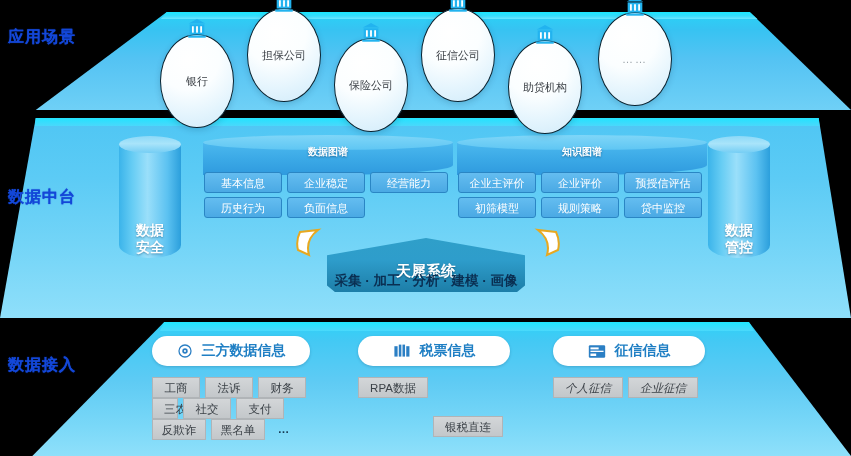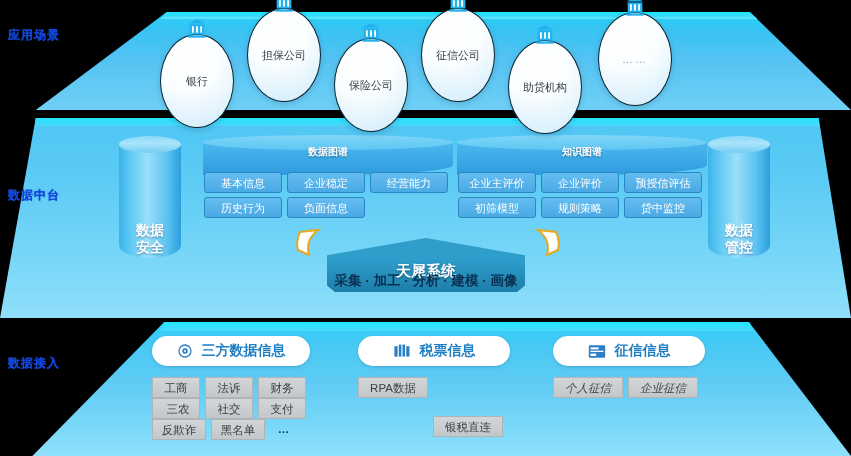--- a/index.html
+++ b/index.html
@@ -8,21 +8,21 @@
     background:#000;
     font-family:"Liberation Sans","DejaVu Sans",sans-serif;
     overflow:hidden;
     position:relative;
   }
   .stage { position:absolute; inset:0; }
 
   
   .layer-label {
     position:absolute; left:8px;
-    font-size:12px; font-weight:bold;
+    font-size:16px; font-weight:bold;
     color:#1347d8;
     letter-spacing:1px;
     text-shadow:0 0 1px #1347d8;
     z-index:40;
   }
   #lbl-app  { top:27px; }
   #lbl-mid  { top:187px; }
   #lbl-in   { top:355px; }
 
   
@@ -331,21 +331,21 @@
       <circle cx="10" cy="10" r="7.5" fill="none" stroke="#2b7fc4" stroke-width="1.6"></circle>
       <circle cx="10" cy="10" r="3.4" fill="#2b7fc4"></circle>
       <circle cx="10" cy="10" r="1.3" fill="#ffffff"></circle>
     </svg>
     <span class="ptxt">三方数据信息</span>
   </div>
   <div class="chips" style="left:152px;top:377px;width:160px;">
     <div class="chip" style="width:48px;">工商</div>
     <div class="chip" style="width:48px;">法诉</div>
     <div class="chip" style="width:48px;">财务</div>
-    <div class="chip" style="width:48px;padding-left:11px;">三农</div>
+    <div class="chip" style="width:26px;padding-left:11px;">三农</div>
     <div class="chip" style="width:48px;">社交</div>
     <div class="chip" style="width:48px;">支付</div>
     <div class="chip" style="width:54px;">反欺诈</div>
     <div class="chip" style="width:54px;">黑名单</div>
     <div class="chip dots" style="width:28px;">…</div>
   </div>
 
   <div class="pill" style="left:358px;top:336px;width:152px;">
     <svg width="18" height="16" viewBox="0 0 22 20">
       <rect x="1.5" y="4" width="4" height="13" fill="#2b7fc4"></rect>

